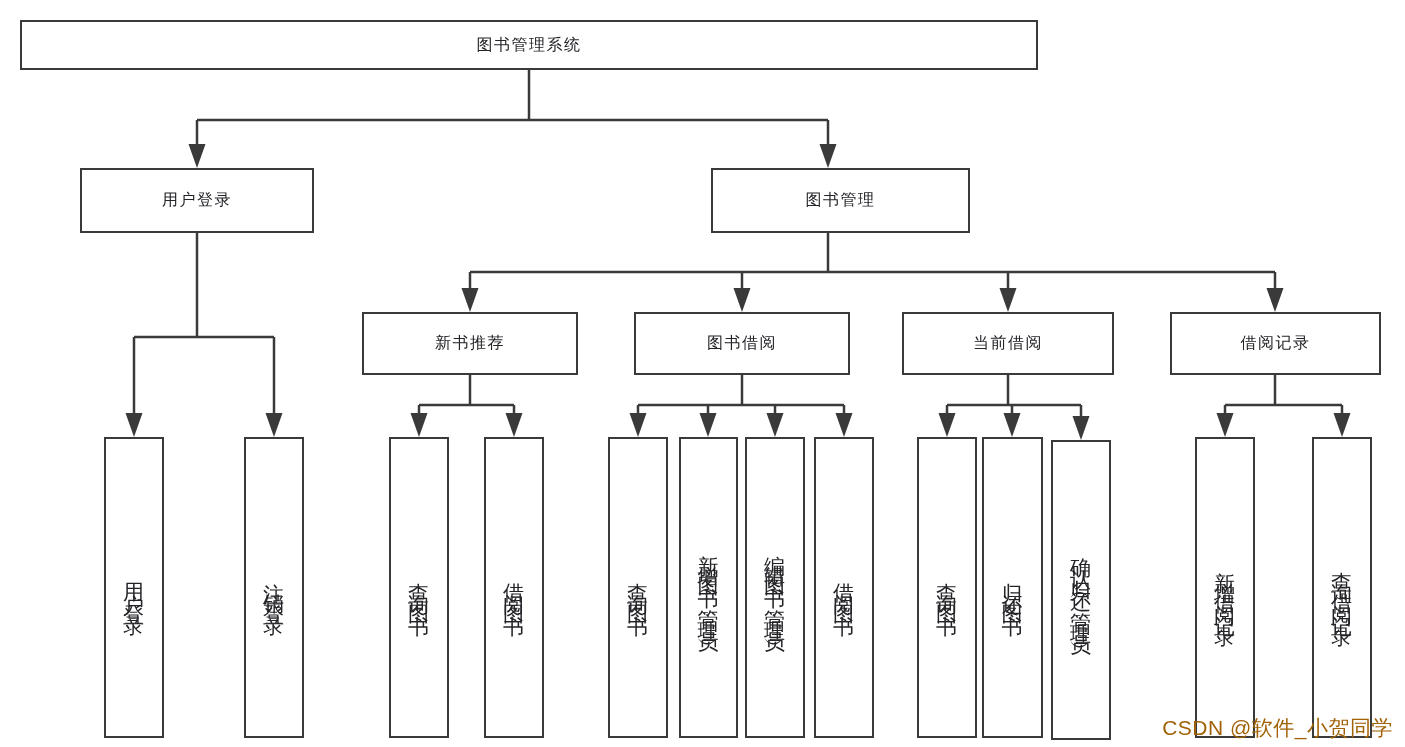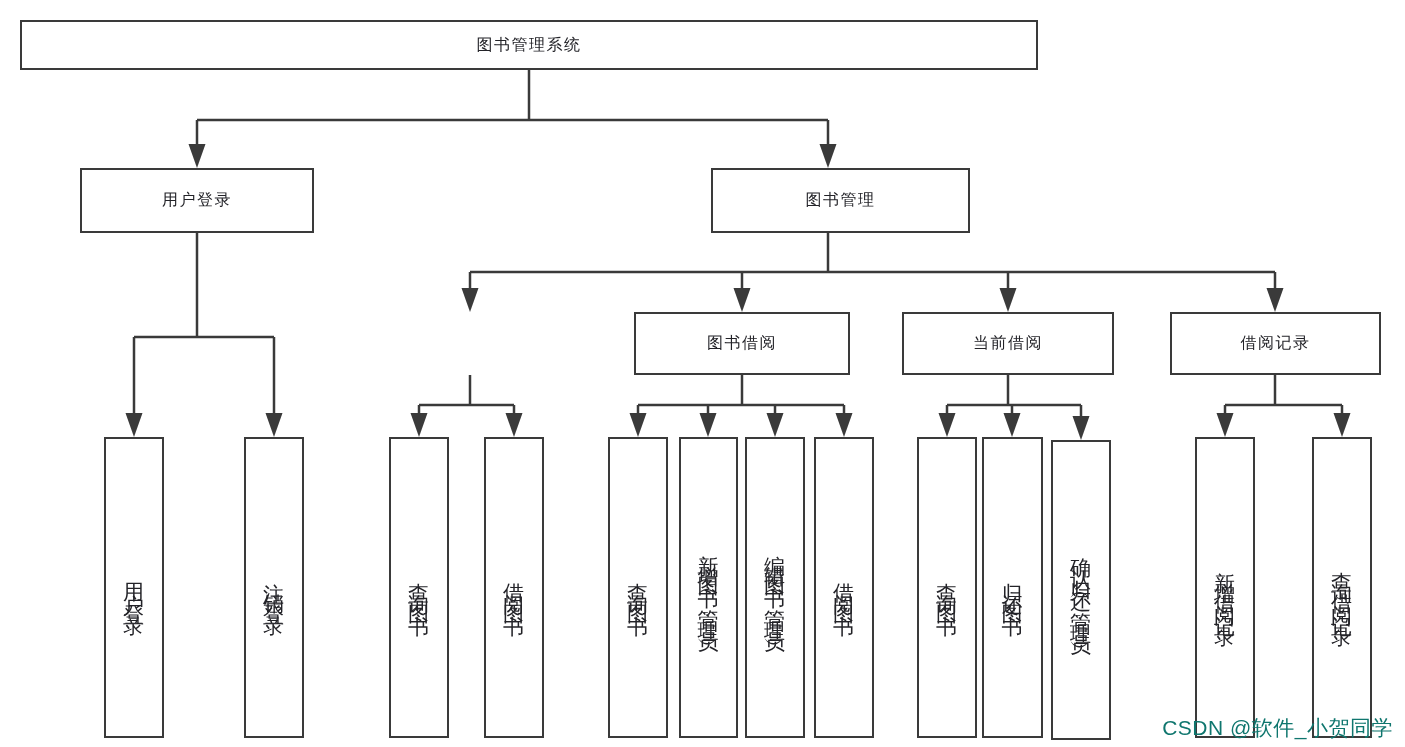--- a/index.html
+++ b/index.html
@@ -15,21 +15,21 @@
   }
   .vbox{
     position:absolute;box-sizing:border-box;border:2.5px solid #3a3a3a;background:#ffffff;
     display:flex;align-items:center;justify-content:center;
     font-size:21px;color:#232328;
   }
   .vbox .vtext{
     writing-mode:vertical-rl;letter-spacing:11px;line-height:1;white-space:nowrap;
   }
   .watermark{
-    position:absolute;right:12px;bottom:5px;color:#0f766e;font-size:21px;
+    position:absolute;right:12px;bottom:5px;color:#a16207;font-size:21px;
     letter-spacing:0.5px;white-space:nowrap;
   }
 </style>
 </head>
 <body>
 
 <div class="canvas">
 
   <svg class="connectors" viewBox="0 0 1405 747" xmlns="http://www.w3.org/2000/svg">
     <g stroke="#3a3a3a" stroke-width="2.5" fill="none">
@@ -95,20 +95,23 @@
     <span>图书管理系统</span>
   </div>
 
   <div class="hbox" style="left:80px;top:168px;width:234px;height:65px">
     <span>用户登录</span>
   </div>
   <div class="hbox" style="left:711px;top:168px;width:259px;height:65px">
     <span>图书管理</span>
   </div>
 
+  <div class="hbox" style="left:362px;top:312px;width:216px;height:63px">
+    <span>新书推荐</span>
+  </div>
   <div class="hbox" style="left:634px;top:312px;width:216px;height:63px">
     <span>图书借阅</span>
   </div>
   <div class="hbox" style="left:902px;top:312px;width:212px;height:63px">
     <span>当前借阅</span>
   </div>
   <div class="hbox" style="left:1170px;top:312px;width:211px;height:63px">
     <span>借阅记录</span>
   </div>
 

